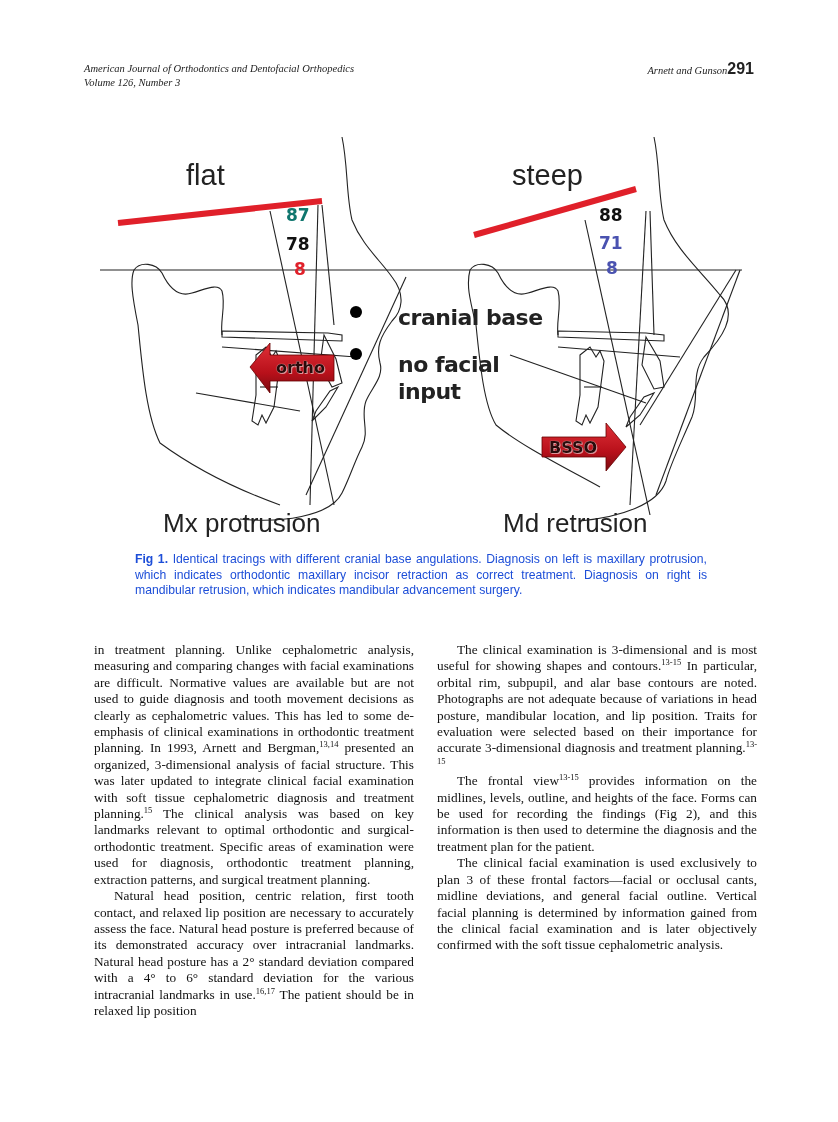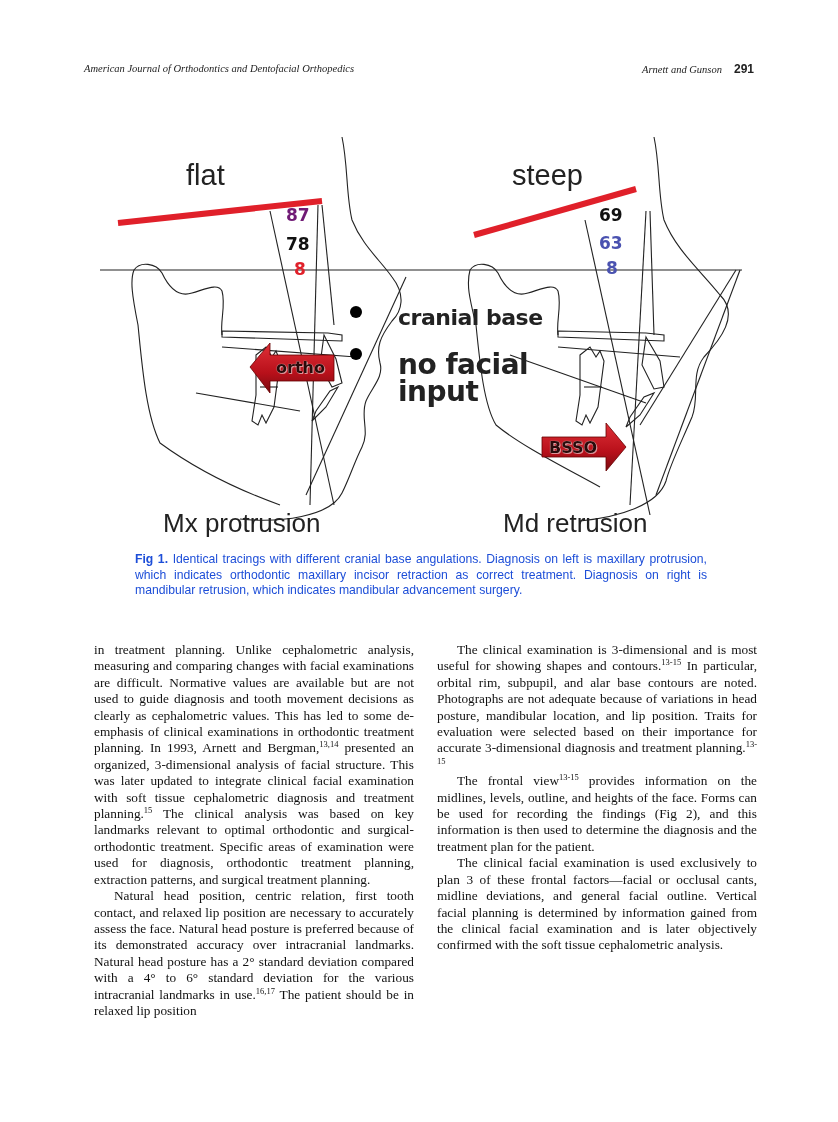--- a/index.html
+++ b/index.html
@@ -1,46 +1,47 @@
 <!DOCTYPE html>
 <html><head>
 <meta charset="utf-8">
 <style>
   html, body { margin: 0; padding: 0; background: #ffffff; }
   body { width: 838px; height: 1122px; position: relative; overflow: hidden; color: #111; }
   .header { position: absolute; top: 62px; left: 84px; right: 84px; font-family: "Liberation Serif", serif; font-style: italic; font-size: 10.5px; line-height: 14px; color: #222; }
   .header .left { position: absolute; left: 0; top: 0; }
   .header .right { position: absolute; right: 0; top: 0; }
-  .header .right .page { font-family: "Liberation Sans", sans-serif; font-style: normal; font-weight: bold; font-size: 12px; margin-left: 12px; }
+  .header .right .page { font-family: "Liberation Sans", sans-serif; font-style: normal; font-weight: bold; font-size: 16px; }
   .figure { position: absolute; left: 80px; top: 125px; width: 680px; height: 420px; }
   .figure svg { position: absolute; left: 0; top: 0; }
   .fig-label { position: absolute; font-family: "Liberation Sans", sans-serif; color: #222; white-space: nowrap; }
   .lbl-flat { left: 106px; top: 34px; font-size: 29px; }
   .lbl-steep { left: 432px; top: 34px; font-size: 29px; }
   .num { position: absolute; font-family: "DejaVu Sans", sans-serif; font-weight: bold; font-size: 17px; }
   .lbl-cranial { left: 318px; top: 180px; font-size: 22px; font-weight: bold; font-family: "DejaVu Sans", sans-serif; letter-spacing: -0.5px; }
-  .lbl-nofacial { left: 318px; top: 226px; font-size: 28px; font-weight: bold; font-family: "DejaVu Sans", sans-serif; line-height: 27px; letter-spacing: -0.5px; }
+  .lbl-nofacial { left: 318px; top: 226px; font-size: 22px; font-weight: bold; font-family: "DejaVu Sans", sans-serif; line-height: 27px; letter-spacing: -0.5px; }
   .lbl-mx { left: 83px; top: 383px; font-size: 26px; }
   .lbl-md { left: 423px; top: 383px; font-size: 26px; }
   .arrow-txt { position: absolute; font-family: "DejaVu Sans", sans-serif; font-weight: bold; color: #2a0a0a; text-shadow: 0 0 1px #fff, 1px 1px 0 rgba(255,255,255,0.5); white-space: nowrap; }
   .caption { position: absolute; left: 135px; top: 552px; width: 572px; font-family: "Liberation Sans", sans-serif; font-size: 12.2px; line-height: 15.5px; color: #1d4ed8; text-align: justify; }
   .caption b { font-weight: bold; }
   .col { position: absolute; top: 642px; width: 320px; font-family: "Liberation Serif", serif; font-size: 13.3px; line-height: 16.4px; color: #111; text-align: justify; }
   .col.left { left: 85px; margin-left: 9px; }
   .col.right { left: 437px; }
   .col p { margin: 0; }
   .col p.indent { text-indent: 20px; }
   sup { font-size: 8.5px; line-height: 0; vertical-align: 5px; }
 </style>
 </head>
 <body>
 
 <div class="header">
   <div class="left">
     <div>American Journal of Orthodontics and Dentofacial Orthopedics</div>
+    <div>Volume 126, Number 3</div>
   </div>
   <div class="right">
     <span>Arnett and Gunson</span><span class="page">291</span>
   </div>
 </div>
 
 <div class="figure">
   <svg width="680" height="420" viewBox="0 0 680 420">
     <g fill="none" stroke="#222" stroke-width="1.1">
 
@@ -103,26 +104,26 @@
       </linearGradient>
     </defs>
     <path d="M170 242 L190 218 L190 230 L254 230 L254 256 L190 256 L190 268 Z" fill="url(#arrowGrad)" stroke="#600" stroke-width="0.8"></path>
 
     <path d="M462 312 L526 312 L526 298 L546 322 L526 346 L526 332 L462 332 Z" fill="url(#arrowGrad)" stroke="#600" stroke-width="0.8"></path>
   </svg>
 
   <div class="fig-label lbl-flat">flat</div>
   <div class="fig-label lbl-steep">steep</div>
 
-  <div class="num" style="left:206px; top:80px; color:#701a75;">87</div>
+  <div class="num" style="left:206px; top:80px; color:#0f766e;">87</div>
   <div class="num" style="left:206px; top:109px; color:#111;">78</div>
   <div class="num" style="left:214px; top:134px; color:#e0202a;">8</div>
 
-  <div class="num" style="left:519px; top:80px; color:#111;">69</div>
-  <div class="num" style="left:519px; top:108px; color:#4a52b0;">63</div>
+  <div class="num" style="left:519px; top:80px; color:#111;">88</div>
+  <div class="num" style="left:519px; top:108px; color:#4a52b0;">71</div>
   <div class="num" style="left:526px; top:133px; color:#4a52b0;">8</div>
 
   <div class="fig-label lbl-cranial">cranial base</div>
   <div class="fig-label lbl-nofacial">
     <div>no facial</div>
     <div>input</div>
   </div>
 
   <div class="arrow-txt" style="left:196px; top:233px; font-size:16px;">ortho</div>
   <div class="arrow-txt" style="left:469px; top:313px; font-size:16px;">BSSO</div>

